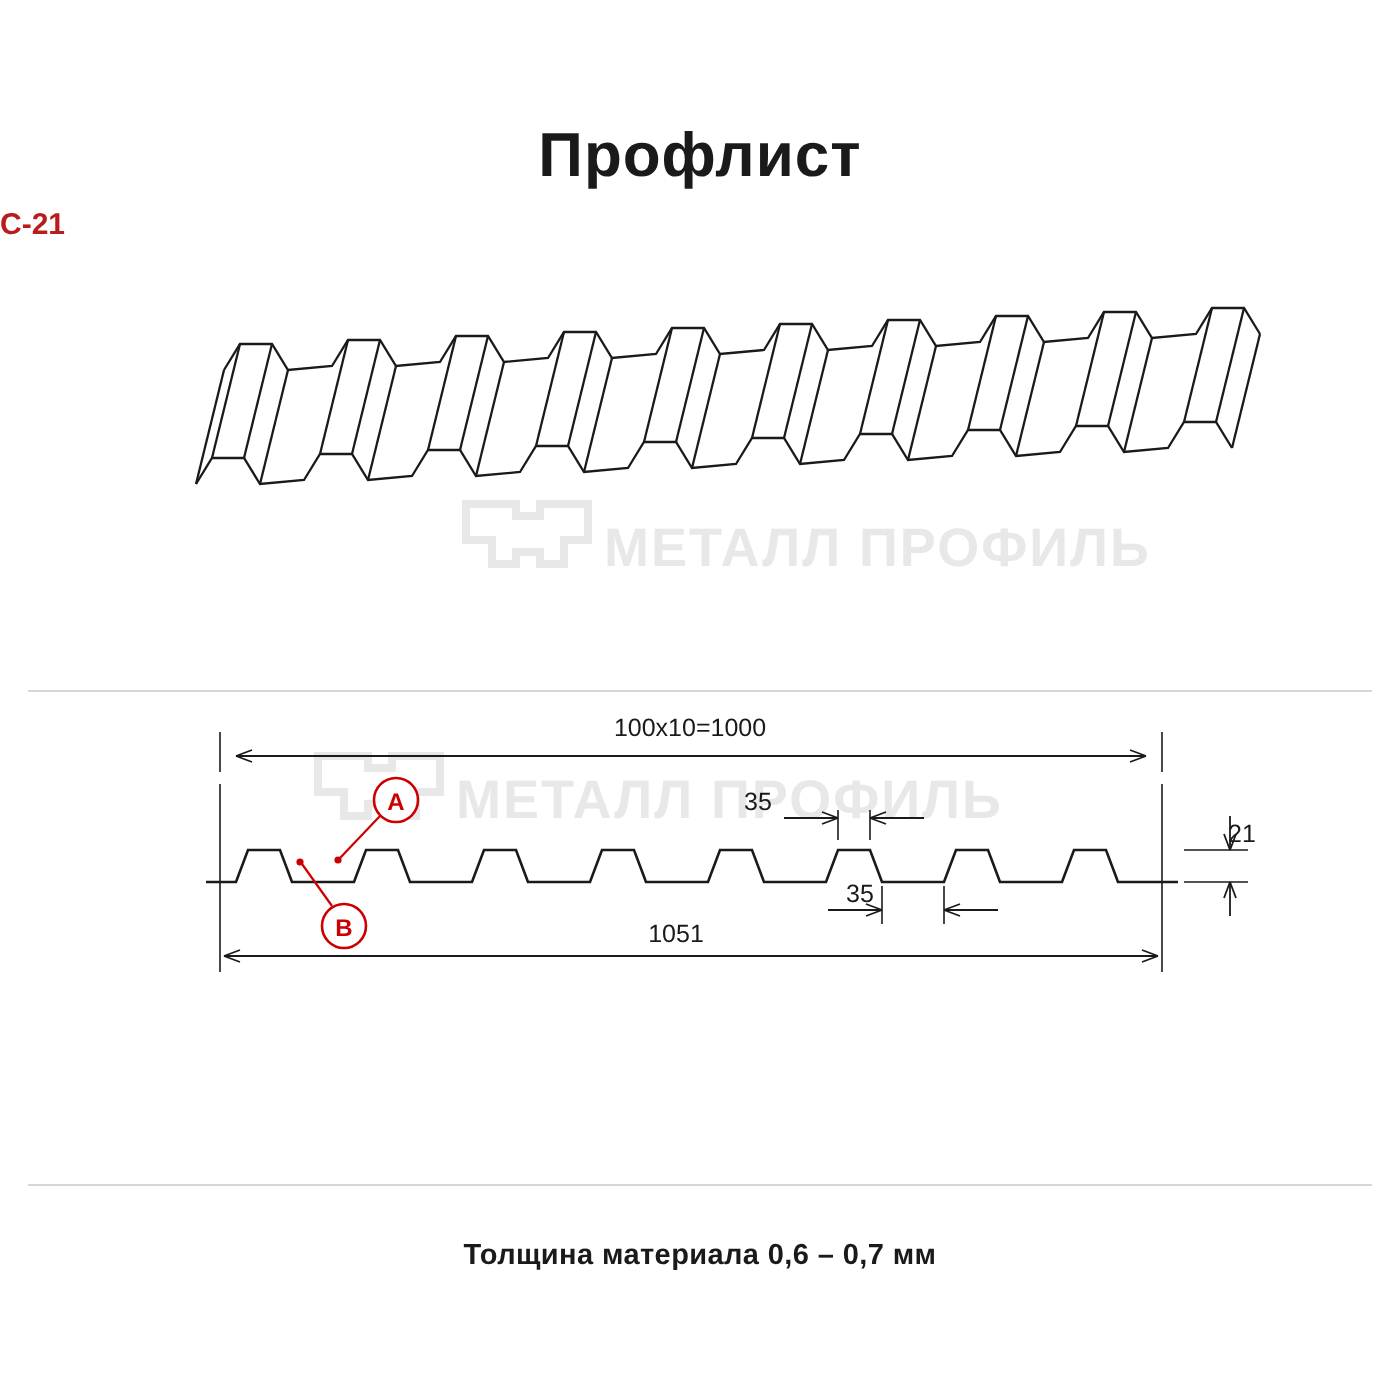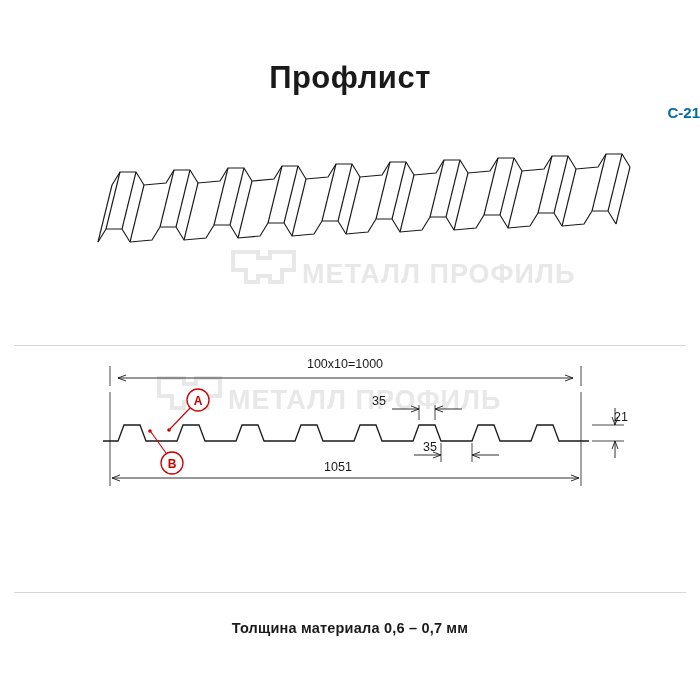--- a/index.html
+++ b/index.html
@@ -30,24 +30,24 @@
     font-size: 31px;
     font-weight: bold;
     letter-spacing: 0.5px;
     color: #1a1a1a;
   }
   .subtitle {
     position: absolute;
     left: 0;
     top: 104px;
     width: 700px;
-    text-align: right;
+    text-align: left;
     font-size: 15px;
     font-weight: bold;
-    color: #0369a1;
+    color: #b91c1c;
   }
   .footer-note {
     position: absolute;
     left: 0;
     top: 620px;
     width: 700px;
     text-align: center;
     font-size: 14.5px;
     font-weight: bold;
     letter-spacing: 0.2px;

